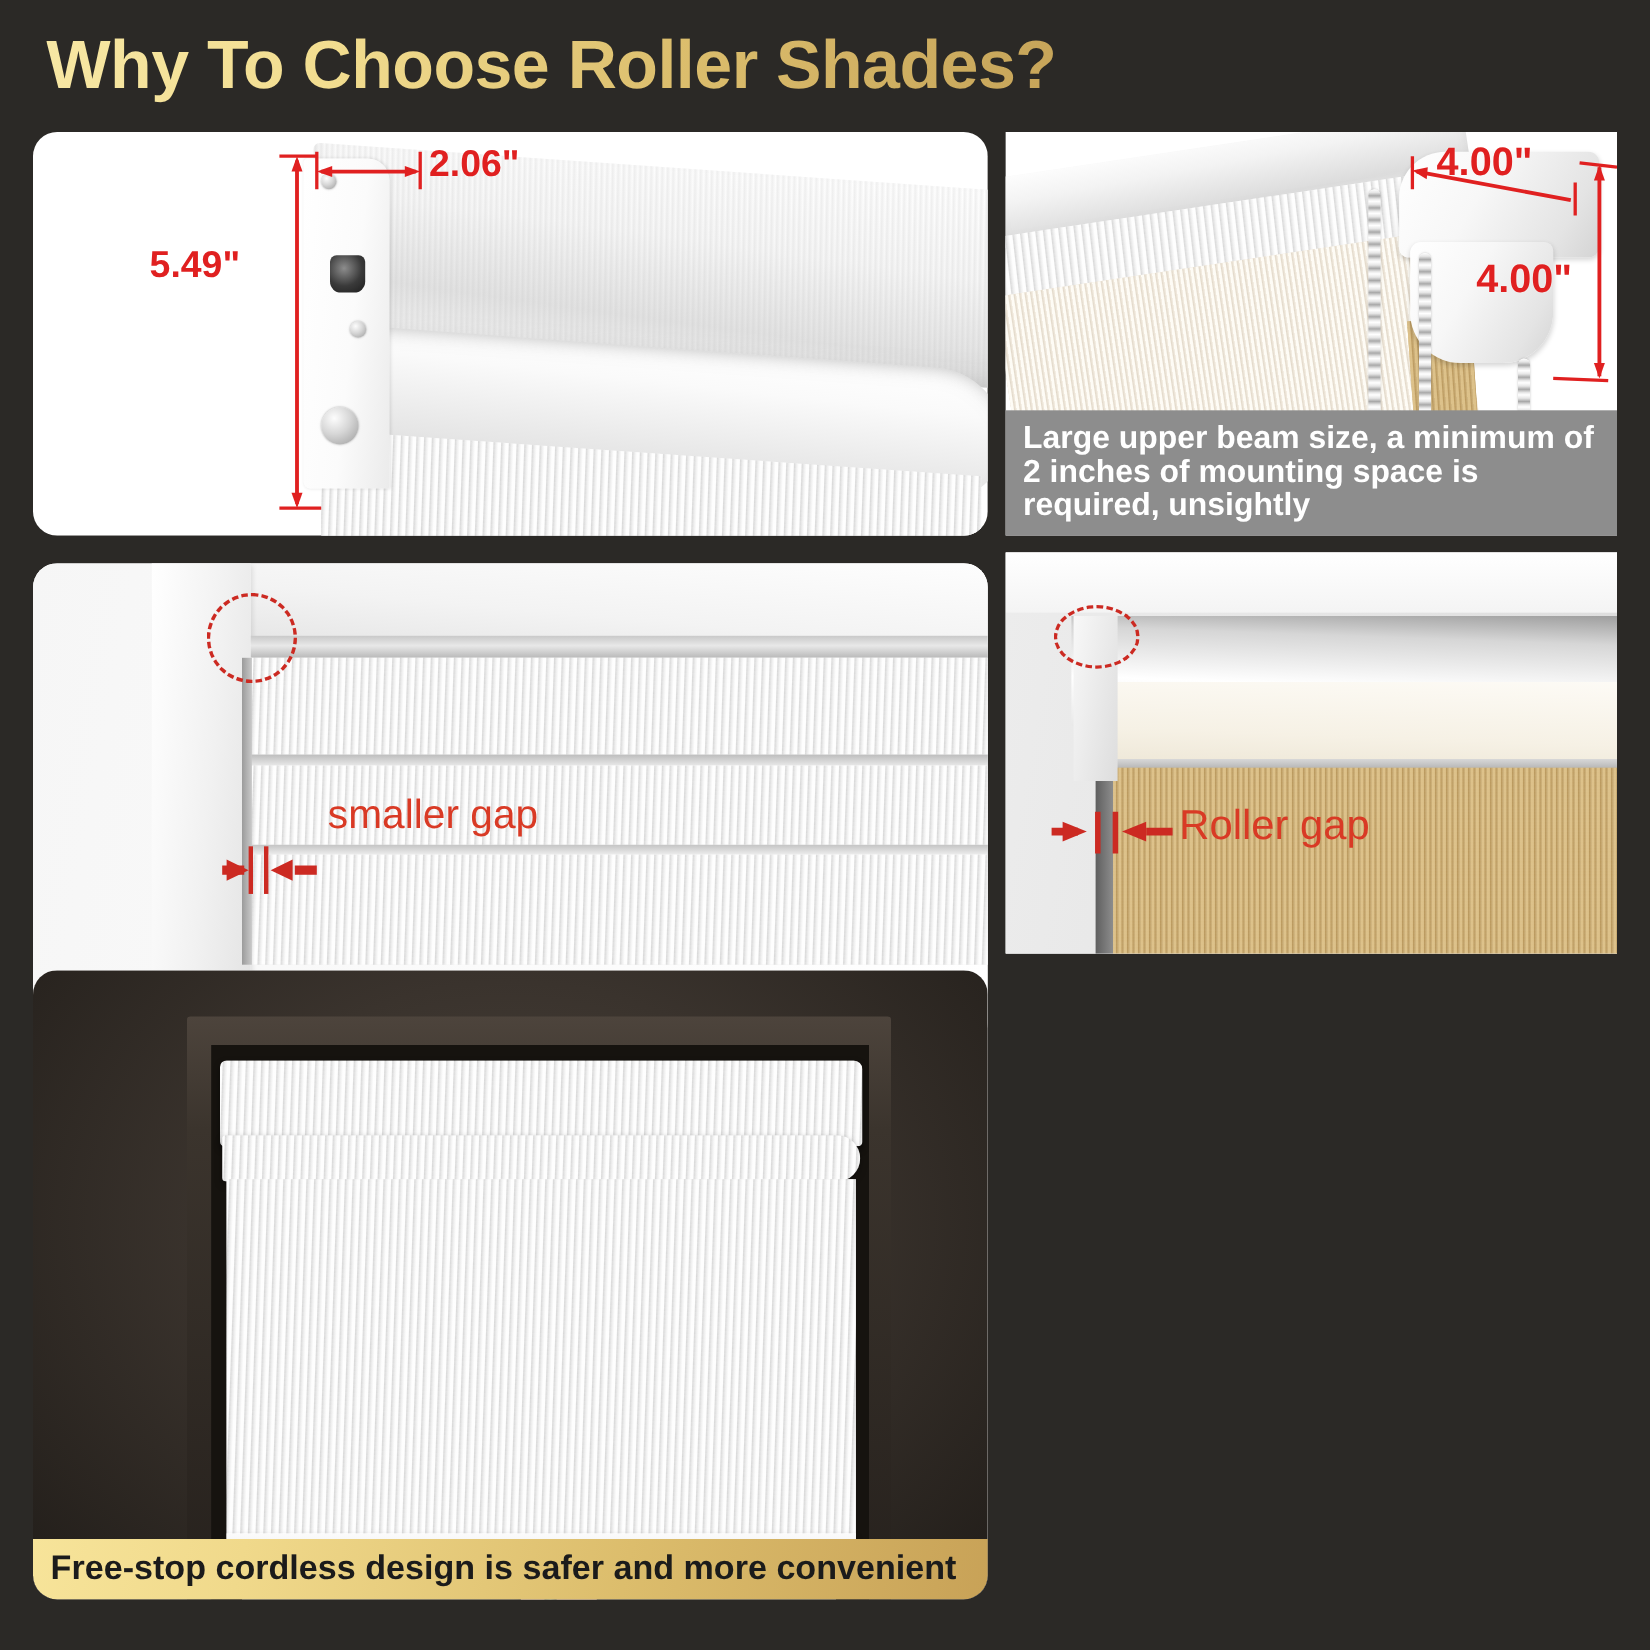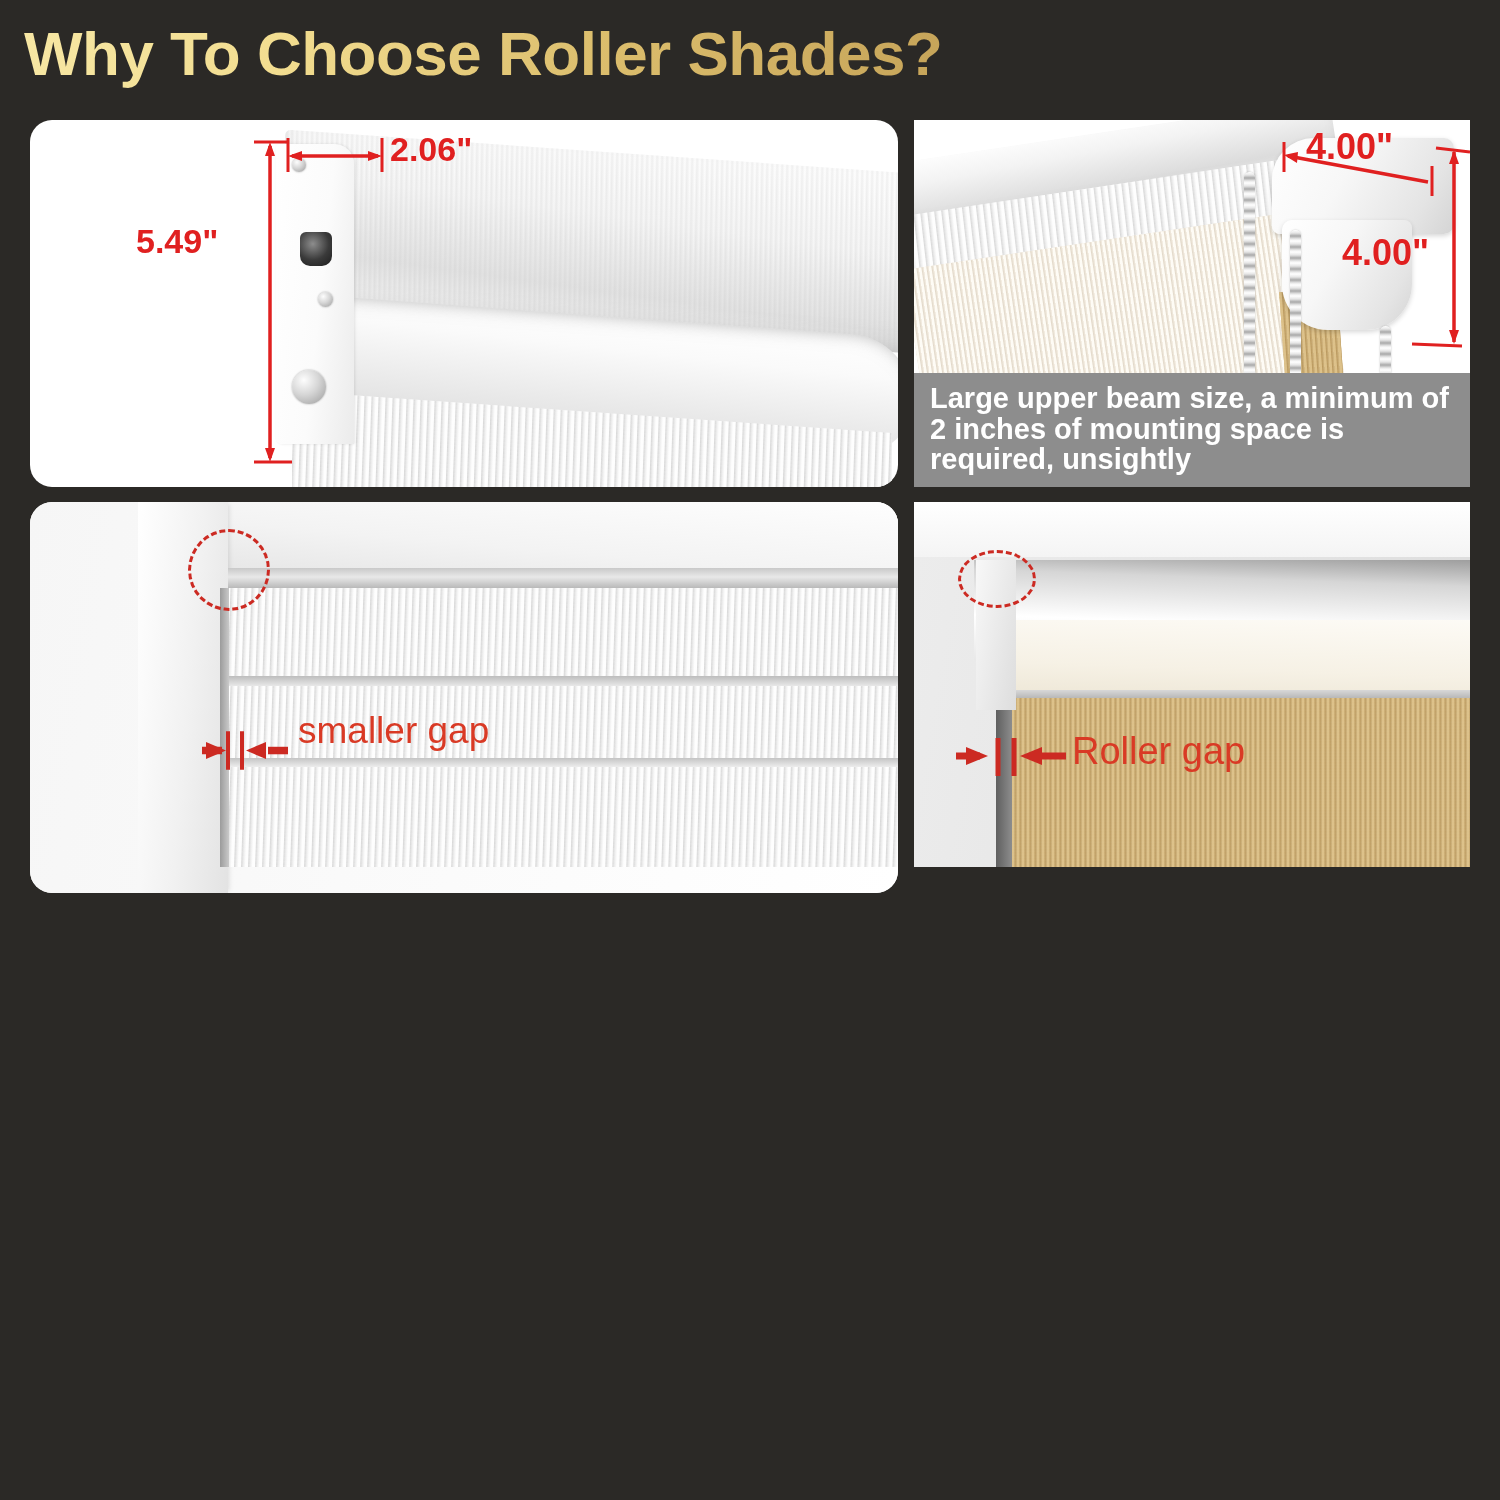--- a/index.html
+++ b/index.html
@@ -7,23 +7,23 @@
   body {
     background: #2b2926;
     font-family: "Liberation Sans", sans-serif;
     overflow: hidden;
     position: relative;
   }
 
   
   #title-bar {
     position: absolute;
-    left: 24px; top: 18px;
+    left: 42px; top: 18px;
     width: 1440px; height: 82px;
-    display: flex; 
+    display: flex; align-items: center;
   }
   #page-title {
     font-size: 62px;
     font-weight: bold;
     letter-spacing: -0.5px;
     background-image: linear-gradient(100deg, #f7e7a4 0%, #f2dd90 28%, #dcbe6d 62%, #c6a459 100%);
     -webkit-background-clip: text;
     background-clip: text;
     color: transparent;
     -webkit-text-fill-color: transparent;
@@ -373,21 +373,21 @@
         <polygon points="540,224 535,210 545,210" fill="#e02020"></polygon>
       </svg>
 
       <div class="dim-label" style="left:392px; top:6px; font-size:36px;">4.00"</div>
       <div class="dim-label" style="left:428px; top:112px; font-size:36px;">4.00"</div>
 
       <div class="cap gray">Large upper beam size, a minimum of 2 inches of mounting space is required, unsightly</div>
     </div>
   </div>
 
-  <div class="panel left" id="p3" style="left:30px; top:392px; width:868px; height:391px;">
+  <div class="panel left" id="p3" style="left:30px; top:402px; width:868px; height:439px;">
     <div class="photo">
       <div class="wall"></div>
       <div class="casing-top"></div>
       <div class="casing"></div>
       <div class="headrail"></div>
 
       <div class="band fabric-white" style="top:86px; height:88px;"></div>
       <div class="band" style="top:174px; height:10px; background:linear-gradient(180deg,#bdbdbd,#e8e8e8);"></div>
       <div class="band fabric-white" style="top:184px; height:72px;"></div>
       <div class="band" style="top:256px; height:9px; background:linear-gradient(180deg,#c4c4c4,#ededed);"></div>
@@ -435,15 +435,38 @@
         <line x1="100" y1="236" x2="100" y2="274" stroke="#cc2a22" stroke-width="5"></line>
         <line x1="128" y1="254" x2="152" y2="254" stroke="#cc2a22" stroke-width="7"></line>
         <polygon points="106,254 128,245 128,263" fill="#cc2a22"></polygon>
       </svg>
 
       <div class="gap-label" style="left:158px; top:228px; font-size:38px;">Roller gap</div>
 
     </div>
   </div>
 
+  <div class="panel left" id="p5" style="left:30px; top:772px; width:868px; height:572px;">
+    <div class="photo">
+      <div class="room"></div>
+      <div class="win-frame"></div>
+      <div class="win-inner"></div>
+
+      <div class="sky">
+        
+        
+        
+        
+      </div>
+
+      <div class="valance-top fabric-white"></div>
+      <div class="valance-lip fabric-white"></div>
+      <div class="shade-body fabric-white"></div>
+      <div class="bottom-rail"></div>
+      <div class="wand"></div>
+      <div class="hand"></div>
+
+      <div class="cap gold">Free-stop cordless design is safer and more convenient</div>
+    </div>
+  </div>
 
 
 </div>
 
 </body></html>

